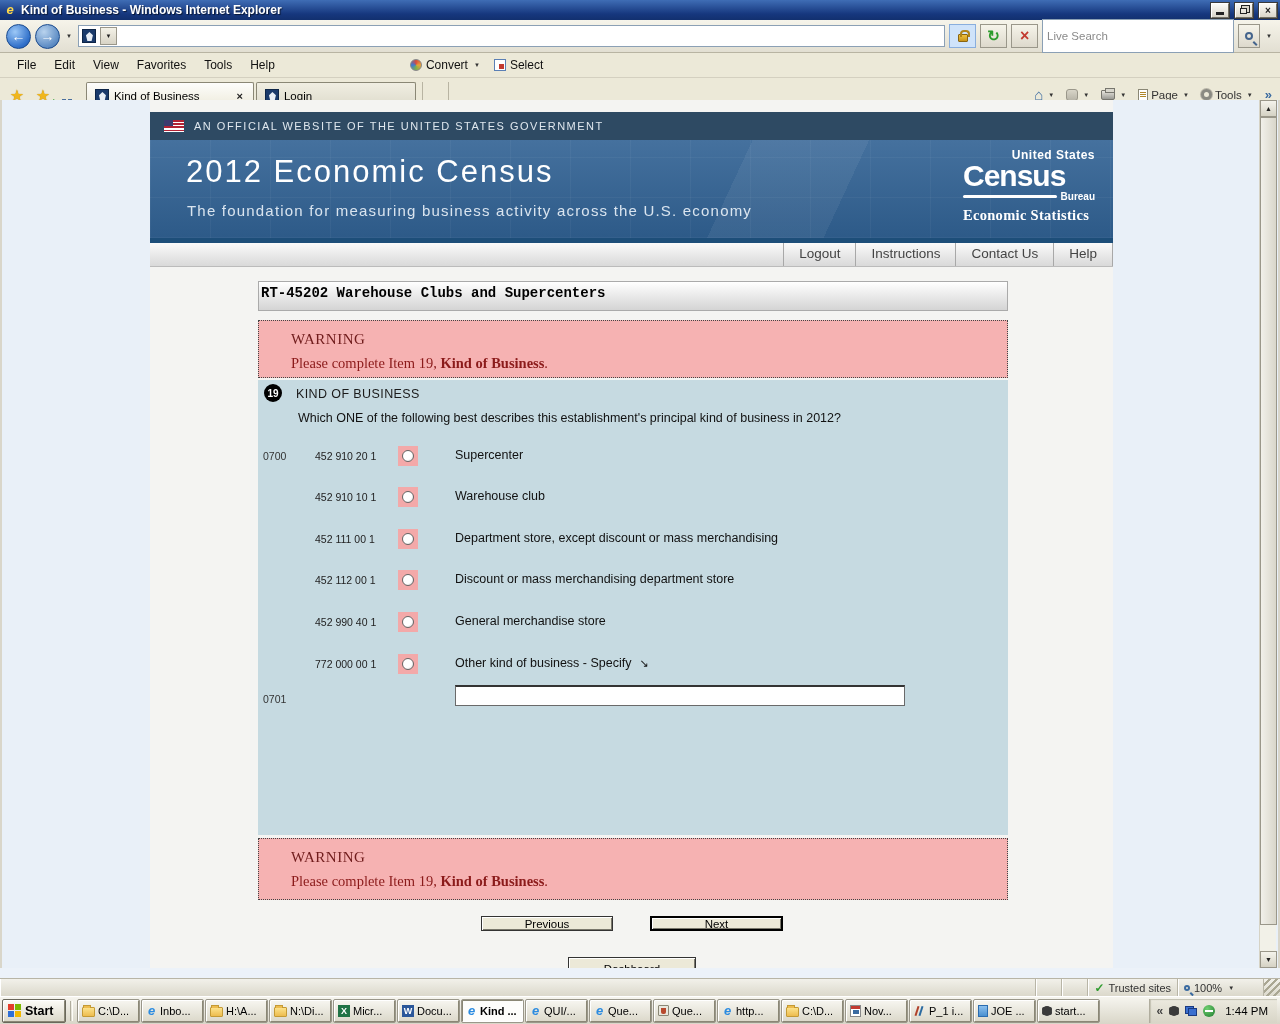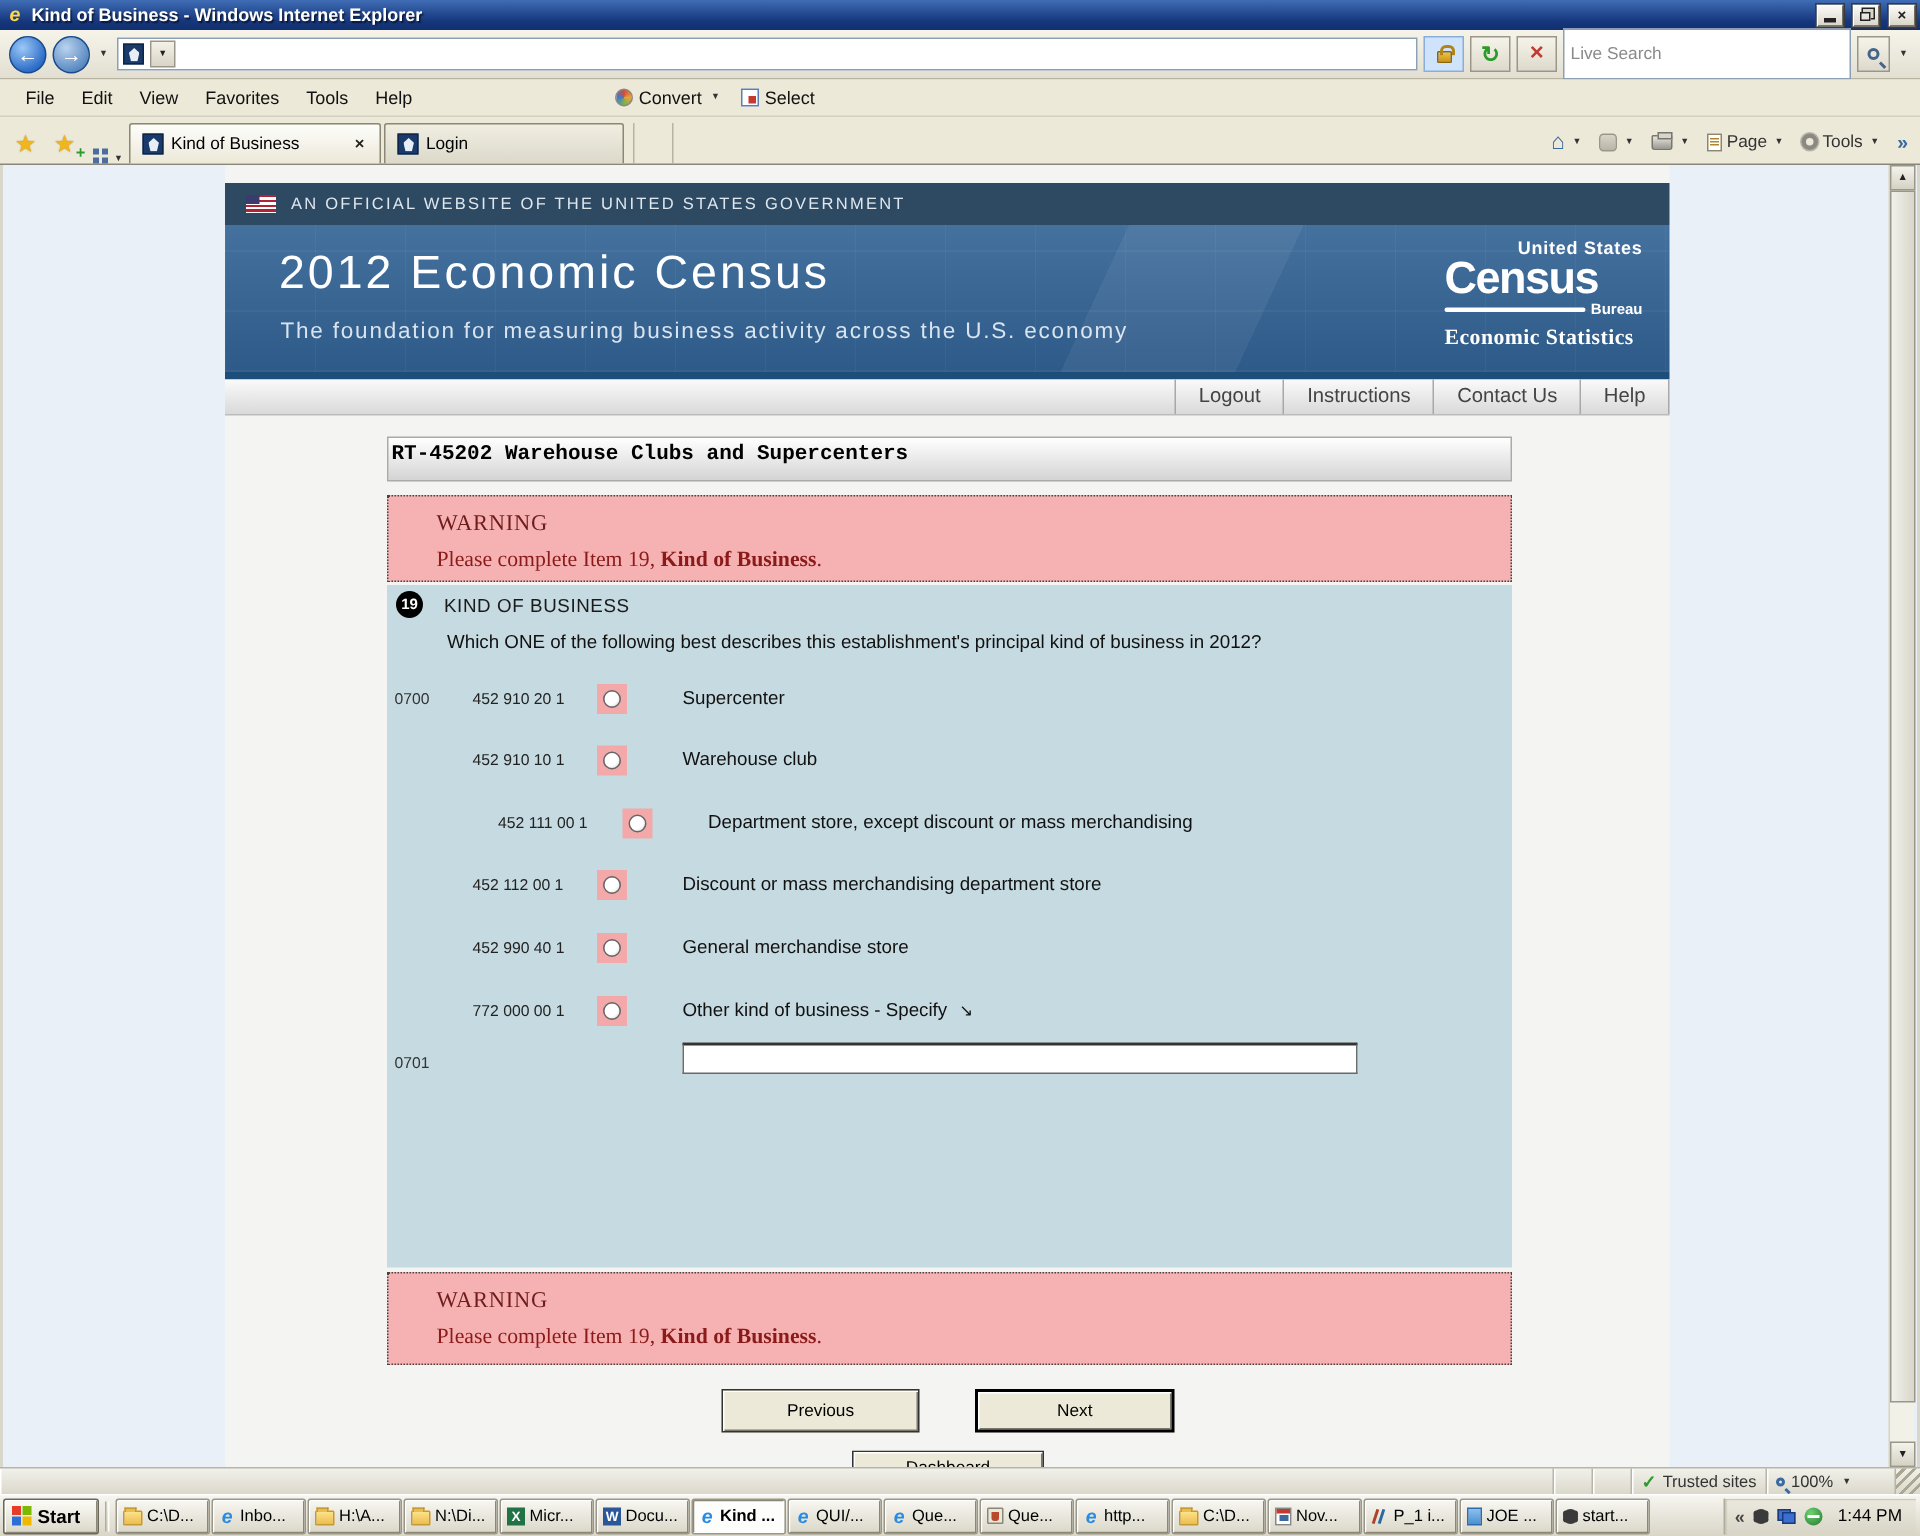--- a/index.html
+++ b/index.html
@@ -80,21 +80,21 @@
   .home-glyph { font-size:15px; color:#3a6aa0; font-weight:bold; line-height:12px; }
   .feed-icon { width:12px; height:12px; border-radius:3px; background:linear-gradient(#d8d5c8,#b8b5a8); border:1px solid #9a978a; }
   .print-icon { width:14px; height:10px; background:linear-gradient(#e8e6de,#9a9a94); border:1px solid #77766e; border-radius:1px 1px 2px 2px; position:relative; }
   .print-icon::before { content:''; position:absolute; left:3px; top:-3px; width:8px; height:3px; background:#d8d6cc; border:1px solid #77766e; }
   .page-icon { width:10px; height:12px; background:#fff; border:1px solid #8a8775; position:relative; }
   .page-icon::before { content:''; position:absolute; left:1px; top:2px; width:6px; height:1px; background:#b0872a; box-shadow:0 2px 0 #b0872a,0 4px 0 #b0872a; }
   .gear-icon { width:11px; height:11px; border:3px solid #8a8a82; border-radius:50%; background:#ece9d8; box-shadow:0 0 0 1px #b8b5a8; }
   .chevron { color:#3a6aa0; font-weight:bold; font-size:13px; padding:0 4px; }
 
   
-  .viewport { position:absolute; top:110px; left:0; right:0; height:868px; background:#e9f0f8;
+  .viewport { position:absolute; top:100px; left:0; right:0; height:868px; background:#e9f0f8;
     border-left:2px solid #d9d6ca; border-right:2px solid #d9d6ca; overflow:hidden; }
   .content-col { position:absolute; left:148px; width:963px; top:0; bottom:0; background:#f4f4f2; }
 
   .official-bar { position:absolute; left:0; top:12px; width:100%; height:28px; background:#2e4a63;
     display:flex; align-items:center; gap:10px; padding:0 14px; }
   .usflag { width:20px; height:12px; background:repeating-linear-gradient(#b22234 0 1.6px,#fff 1.6px 3.2px); position:relative; flex:none; }
   .usflag::before { content:''; position:absolute; left:0; top:0; width:9px; height:6px; background:#3c3b6e; }
   .official-text { color:#dfe7ee; font-size:11px; letter-spacing:1.5px; }
 
   .banner { position:absolute; left:0; top:40px; width:100%; height:98px;
@@ -143,21 +143,21 @@
   .radio-wrap { position:absolute; left:140px; top:0; width:20px; height:20px; background:#f3a9a9;
     display:flex; align-items:center; justify-content:center; }
   .radio { width:12px; height:12px; border-radius:50%; border:1px solid #666;
     background:radial-gradient(circle at 35% 35%, #fff 55%, #d0d0d0); }
   .opt-label { position:absolute; left:197px; top:2px; font-size:12.5px; color:#111; white-space:nowrap; }
   .specify-arrow { font-size:11px; color:#111; margin-left:8px; }
   .specify-input { position:absolute; left:197px; top:305px; width:450px; height:21px; background:#fff;
     border:1px solid #6a6a6a; border-top:2px solid #333; font-size:12px; padding:0 3px;
     font-family:"Liberation Sans",sans-serif; }
 
-  .form-btn { position:absolute; height:29px; background:#ece9d8; border:1px solid #333;
+  .form-btn { position:absolute; height:15px; background:#ece9d8; border:1px solid #333;
     box-shadow:inset 1px 1px 0 #fff, inset -1px -1px 0 #7a786c; font-size:11.5px; color:#000;
     display:flex; align-items:center; justify-content:center; font-family:"Liberation Sans",sans-serif; }
   .btn-prev { left:331px; top:816px; width:132px; }
   .btn-next { left:500px; top:816px; width:133px; border:2px solid #000; box-shadow:inset 1px 1px 0 #fff, inset -1px -1px 0 #7a786c;text-align:center; }
   .btn-dash-clip { position:absolute; left:418px; top:857px; width:128px; height:11px; overflow:hidden; }
   .btn-dash { position:relative; width:128px; height:23px; left:0; top:0; }
 
   
   .vscroll { position:absolute; right:2px; top:0; width:17px; height:868px; background:#f2f1e8; border-left:1px solid #d6d3c5; }
   .scr-btn { position:absolute; left:0; width:17px; height:17px; background:linear-gradient(#f4f3ec,#d5d2c4);
@@ -377,21 +377,21 @@
           </span>
         <span class="opt-label">Supercenter</span>
       </div>
       <div class="opt-row" style="top:107px;">
         <span class="opt-code">452 910 10 1</span>
         <span class="radio-wrap">
             <span class="radio"></span>
           </span>
         <span class="opt-label">Warehouse club</span>
       </div>
-      <div class="opt-row" style="top:149px;margin-left:17px;">
+      <div class="opt-row" style="top:149px;">
         <span class="opt-code">452 111 00 1</span>
         <span class="radio-wrap">
             <span class="radio"></span>
           </span>
         <span class="opt-label">Department store, except discount or mass merchandising</span>
       </div>
       <div class="opt-row" style="top:190px;padding-left:16px;">
         <span class="opt-code">452 112 00 1</span>
         <span class="radio-wrap">
             <span class="radio"></span>

